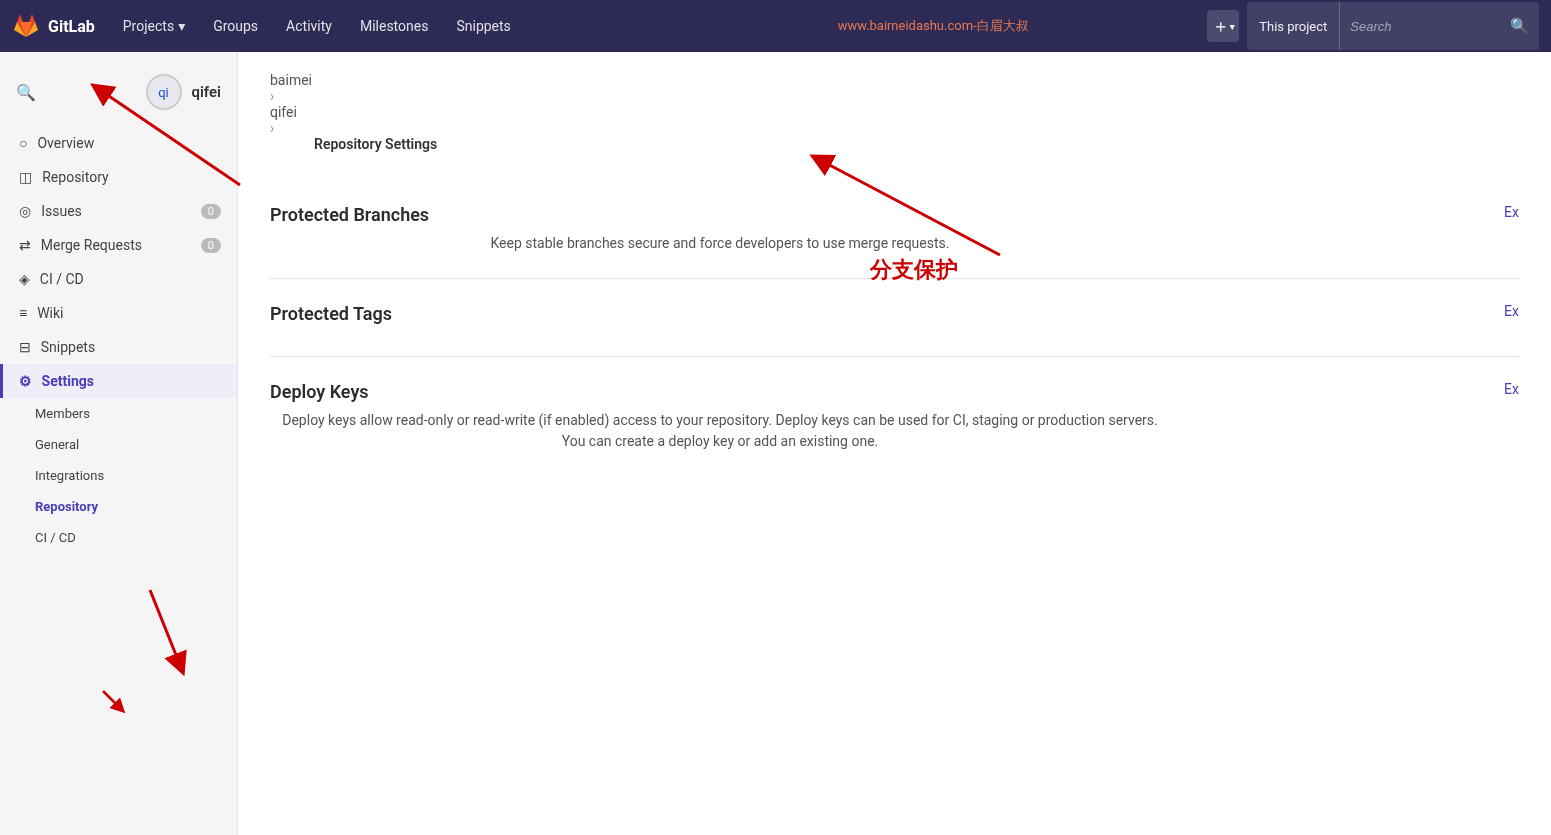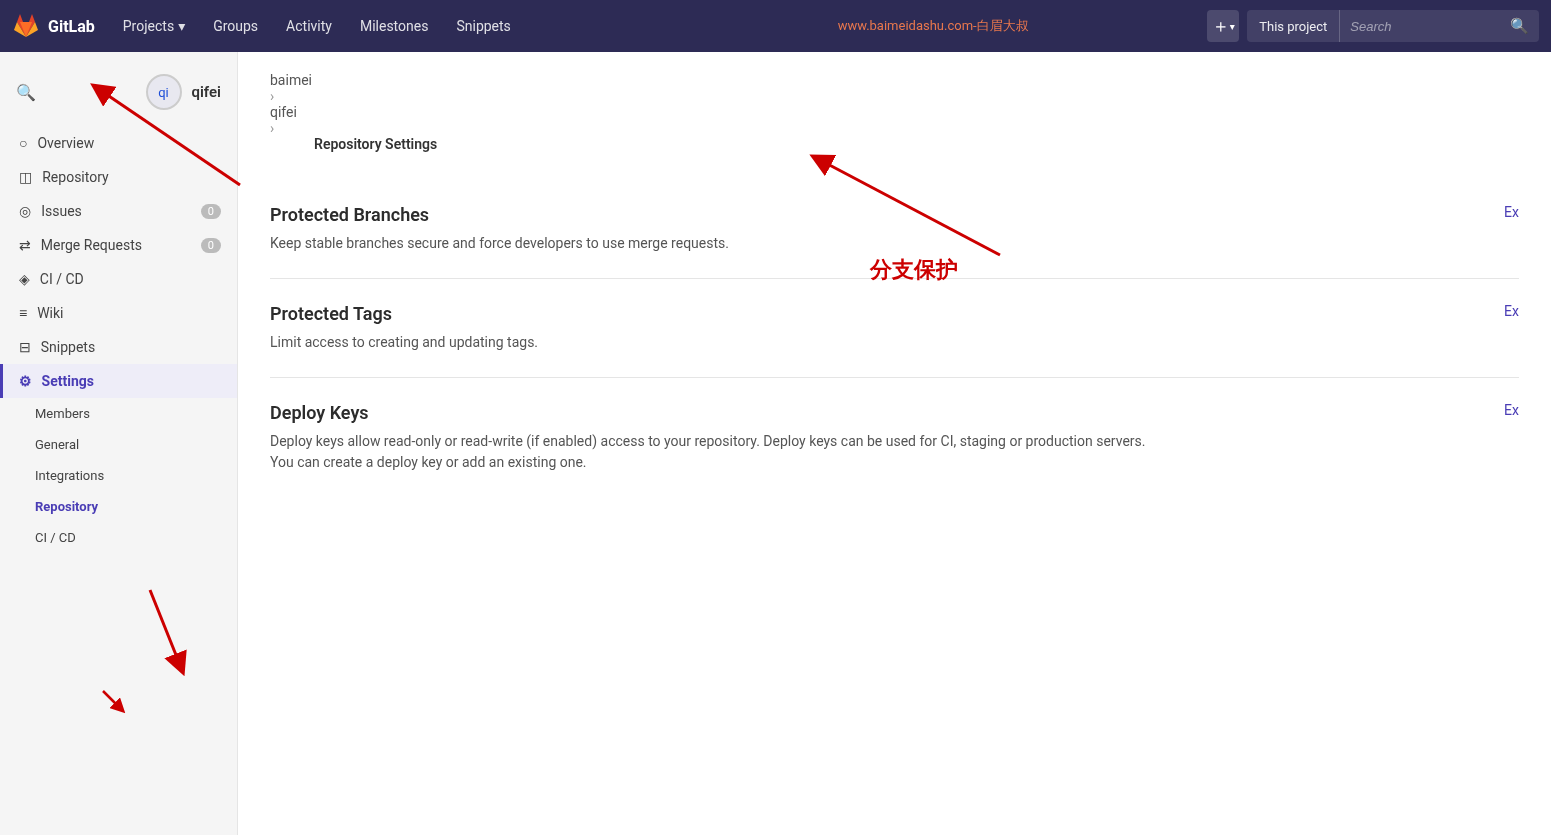--- a/index.html
+++ b/index.html
@@ -69,21 +69,21 @@
       font-size: 18px;
       display: flex;
       align-items: center;
       justify-content: center;
     }
     .nav-search-area {
       display: flex;
       align-items: center;
       background: rgba(255,255,255,0.1);
       border-radius: 4px;
-      height: 32px;
+      height: 48px;
       overflow: hidden;
     }
     .nav-search-scope {
       color: rgba(255,255,255,0.9);
       padding: 0 12px;
       font-size: 13px;
       border-right: 1px solid rgba(255,255,255,0.2);
       height: 100%;
       display: flex;
       align-items: center;
@@ -230,20 +230,21 @@
     .section-title {
       font-size: 18px;
       font-weight: 600;
       color: #2c2c2c;
       margin-bottom: 8px;
     }
     .section-desc {
       font-size: 14px;
       color: #555;
       line-height: 1.5;
+      text-align: center;
     }
     .section-expand {
       color: #4a3db5;
       font-size: 14px;
       cursor: pointer;
       white-space: nowrap;
       padding-left: 20px;
     }
 
     
@@ -390,21 +391,20 @@
       <div class="section-info">
         <div class="section-title">Protected Branches</div>
         <div class="section-desc">Keep stable branches secure and force developers to use merge requests.</div>
       </div>
       <div class="section-expand">Ex</div>
     </div>
 
     <div class="settings-section">
       <div class="section-info">
         <div class="section-title">Protected Tags</div>
-        <div class="section-desc">Limit access to creating and updating tags.</div>
       </div>
       <div class="section-expand">Ex</div>
     </div>
 
     <div class="settings-section">
       <div class="section-info">
         <div class="section-title">Deploy Keys</div>
         <div class="section-desc">Deploy keys allow read-only or read-write (if enabled) access to your repository. Deploy keys can be used for CI, staging or production servers. You can create a deploy key or add an existing one.</div>
       </div>
       <div class="section-expand">Ex</div>

